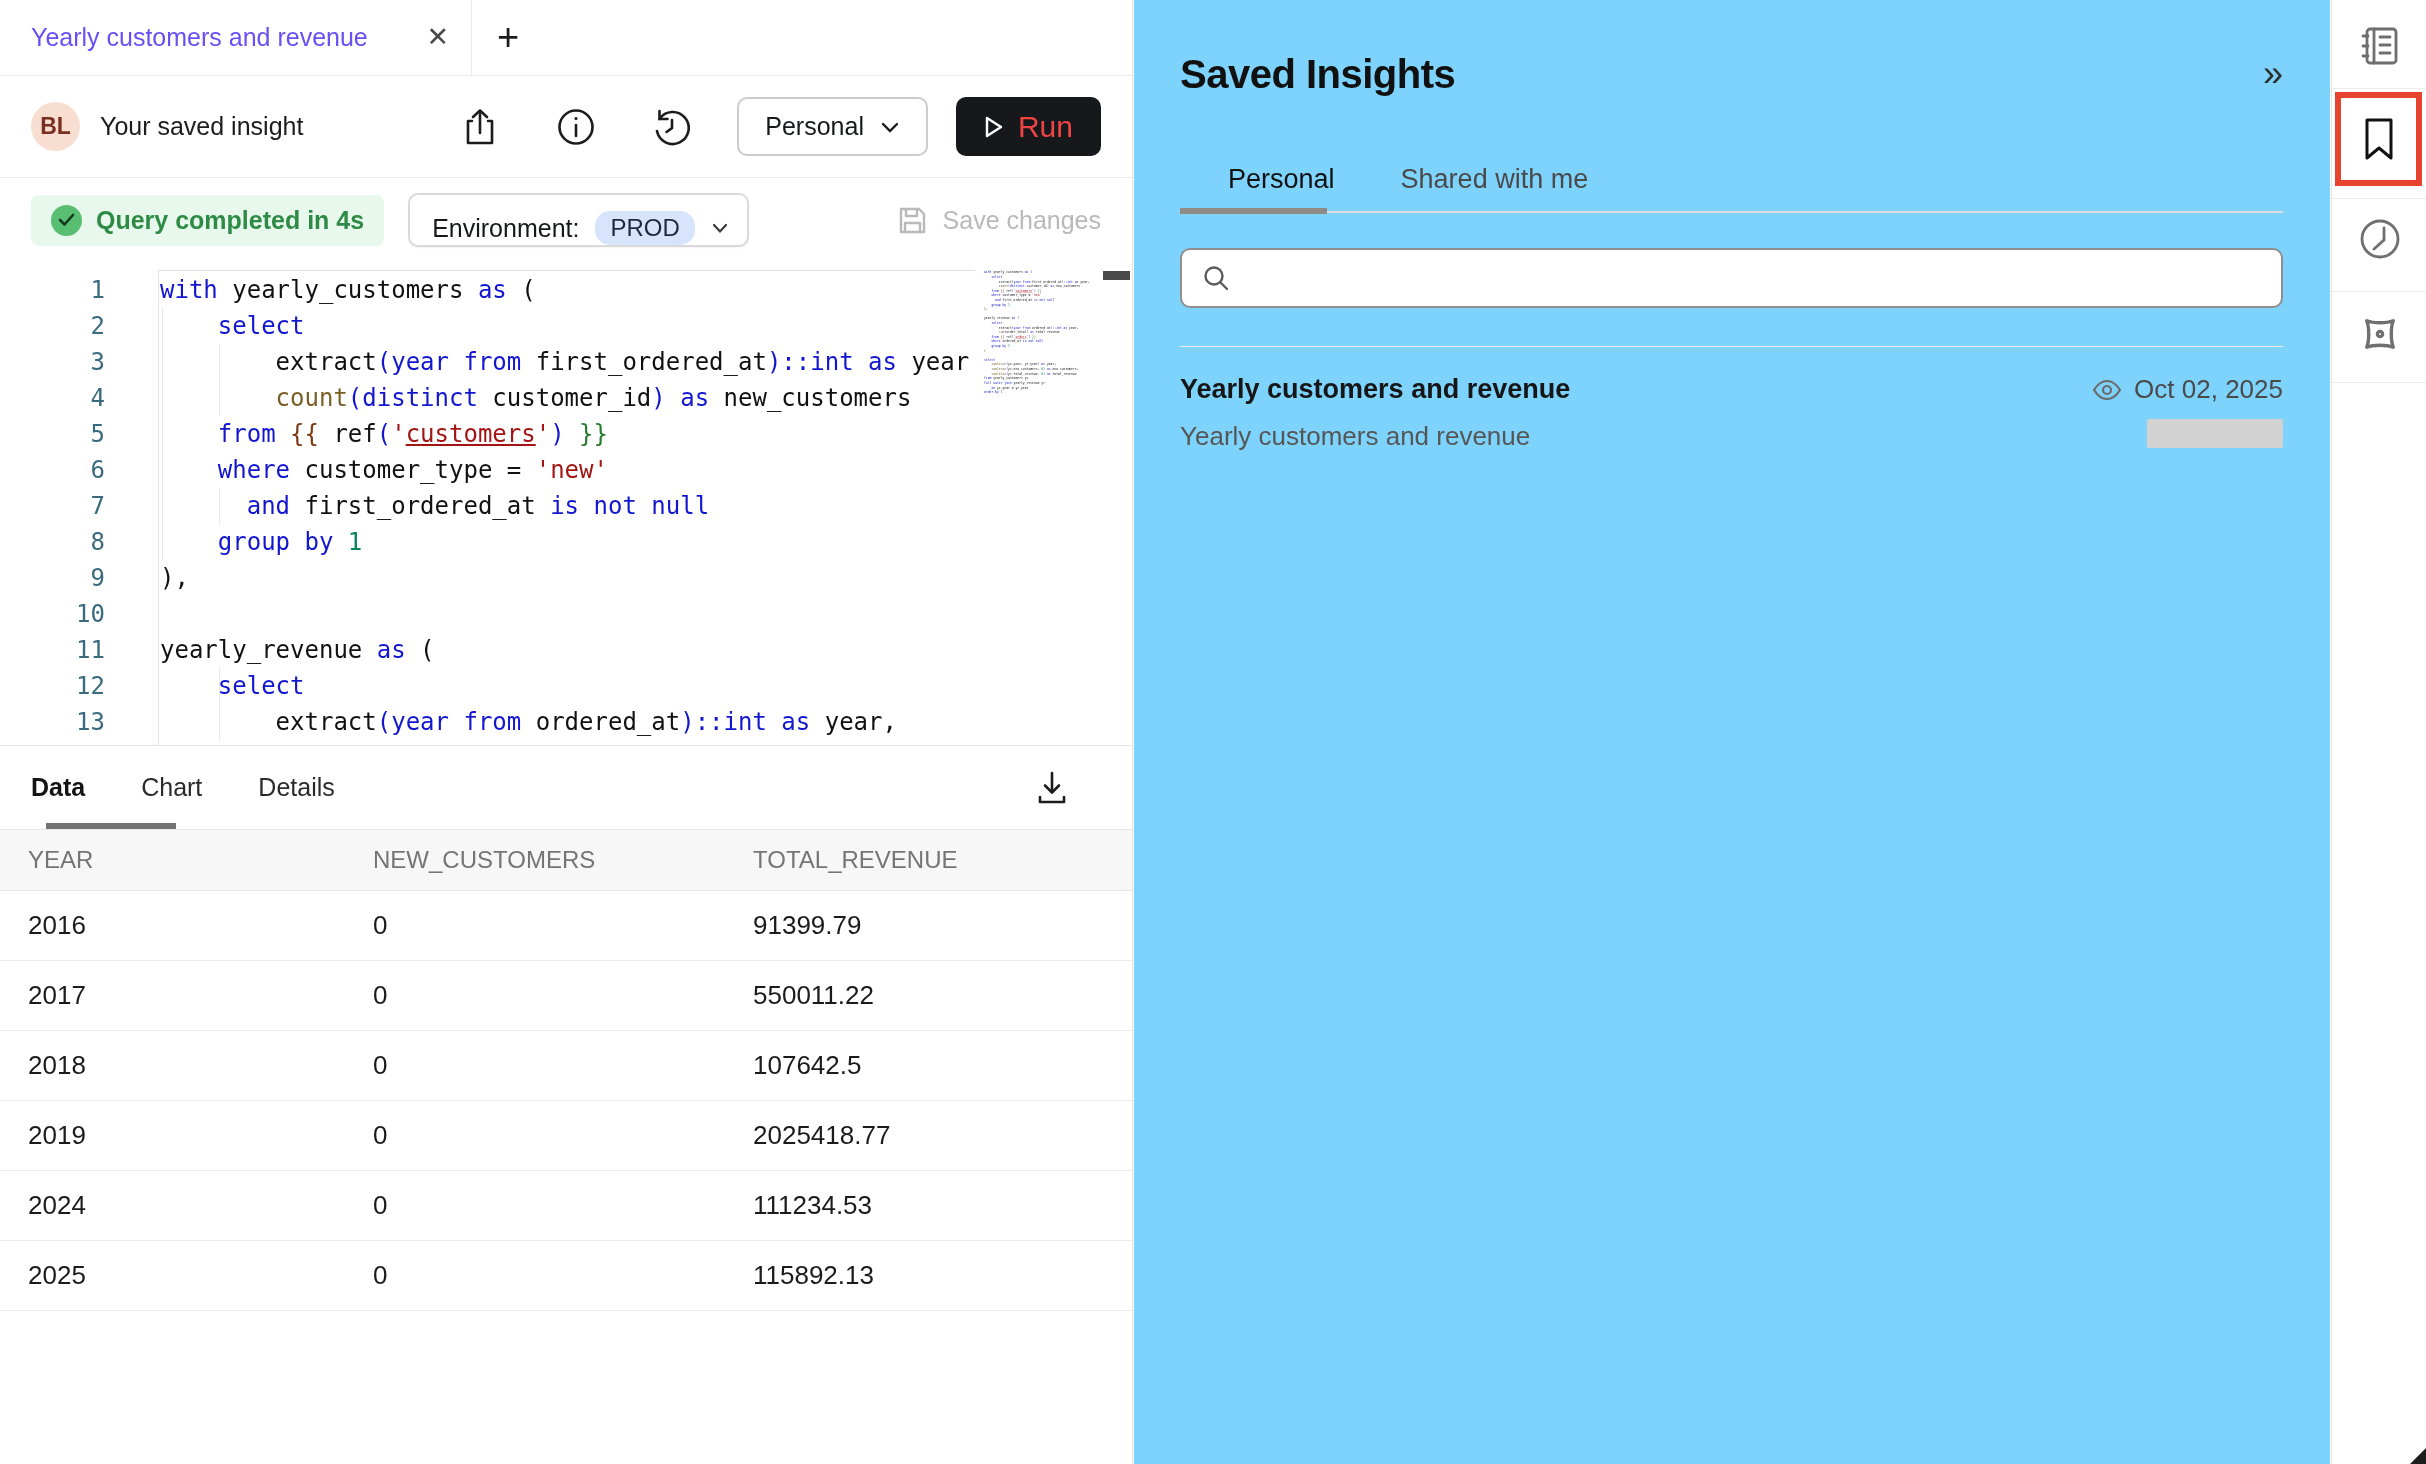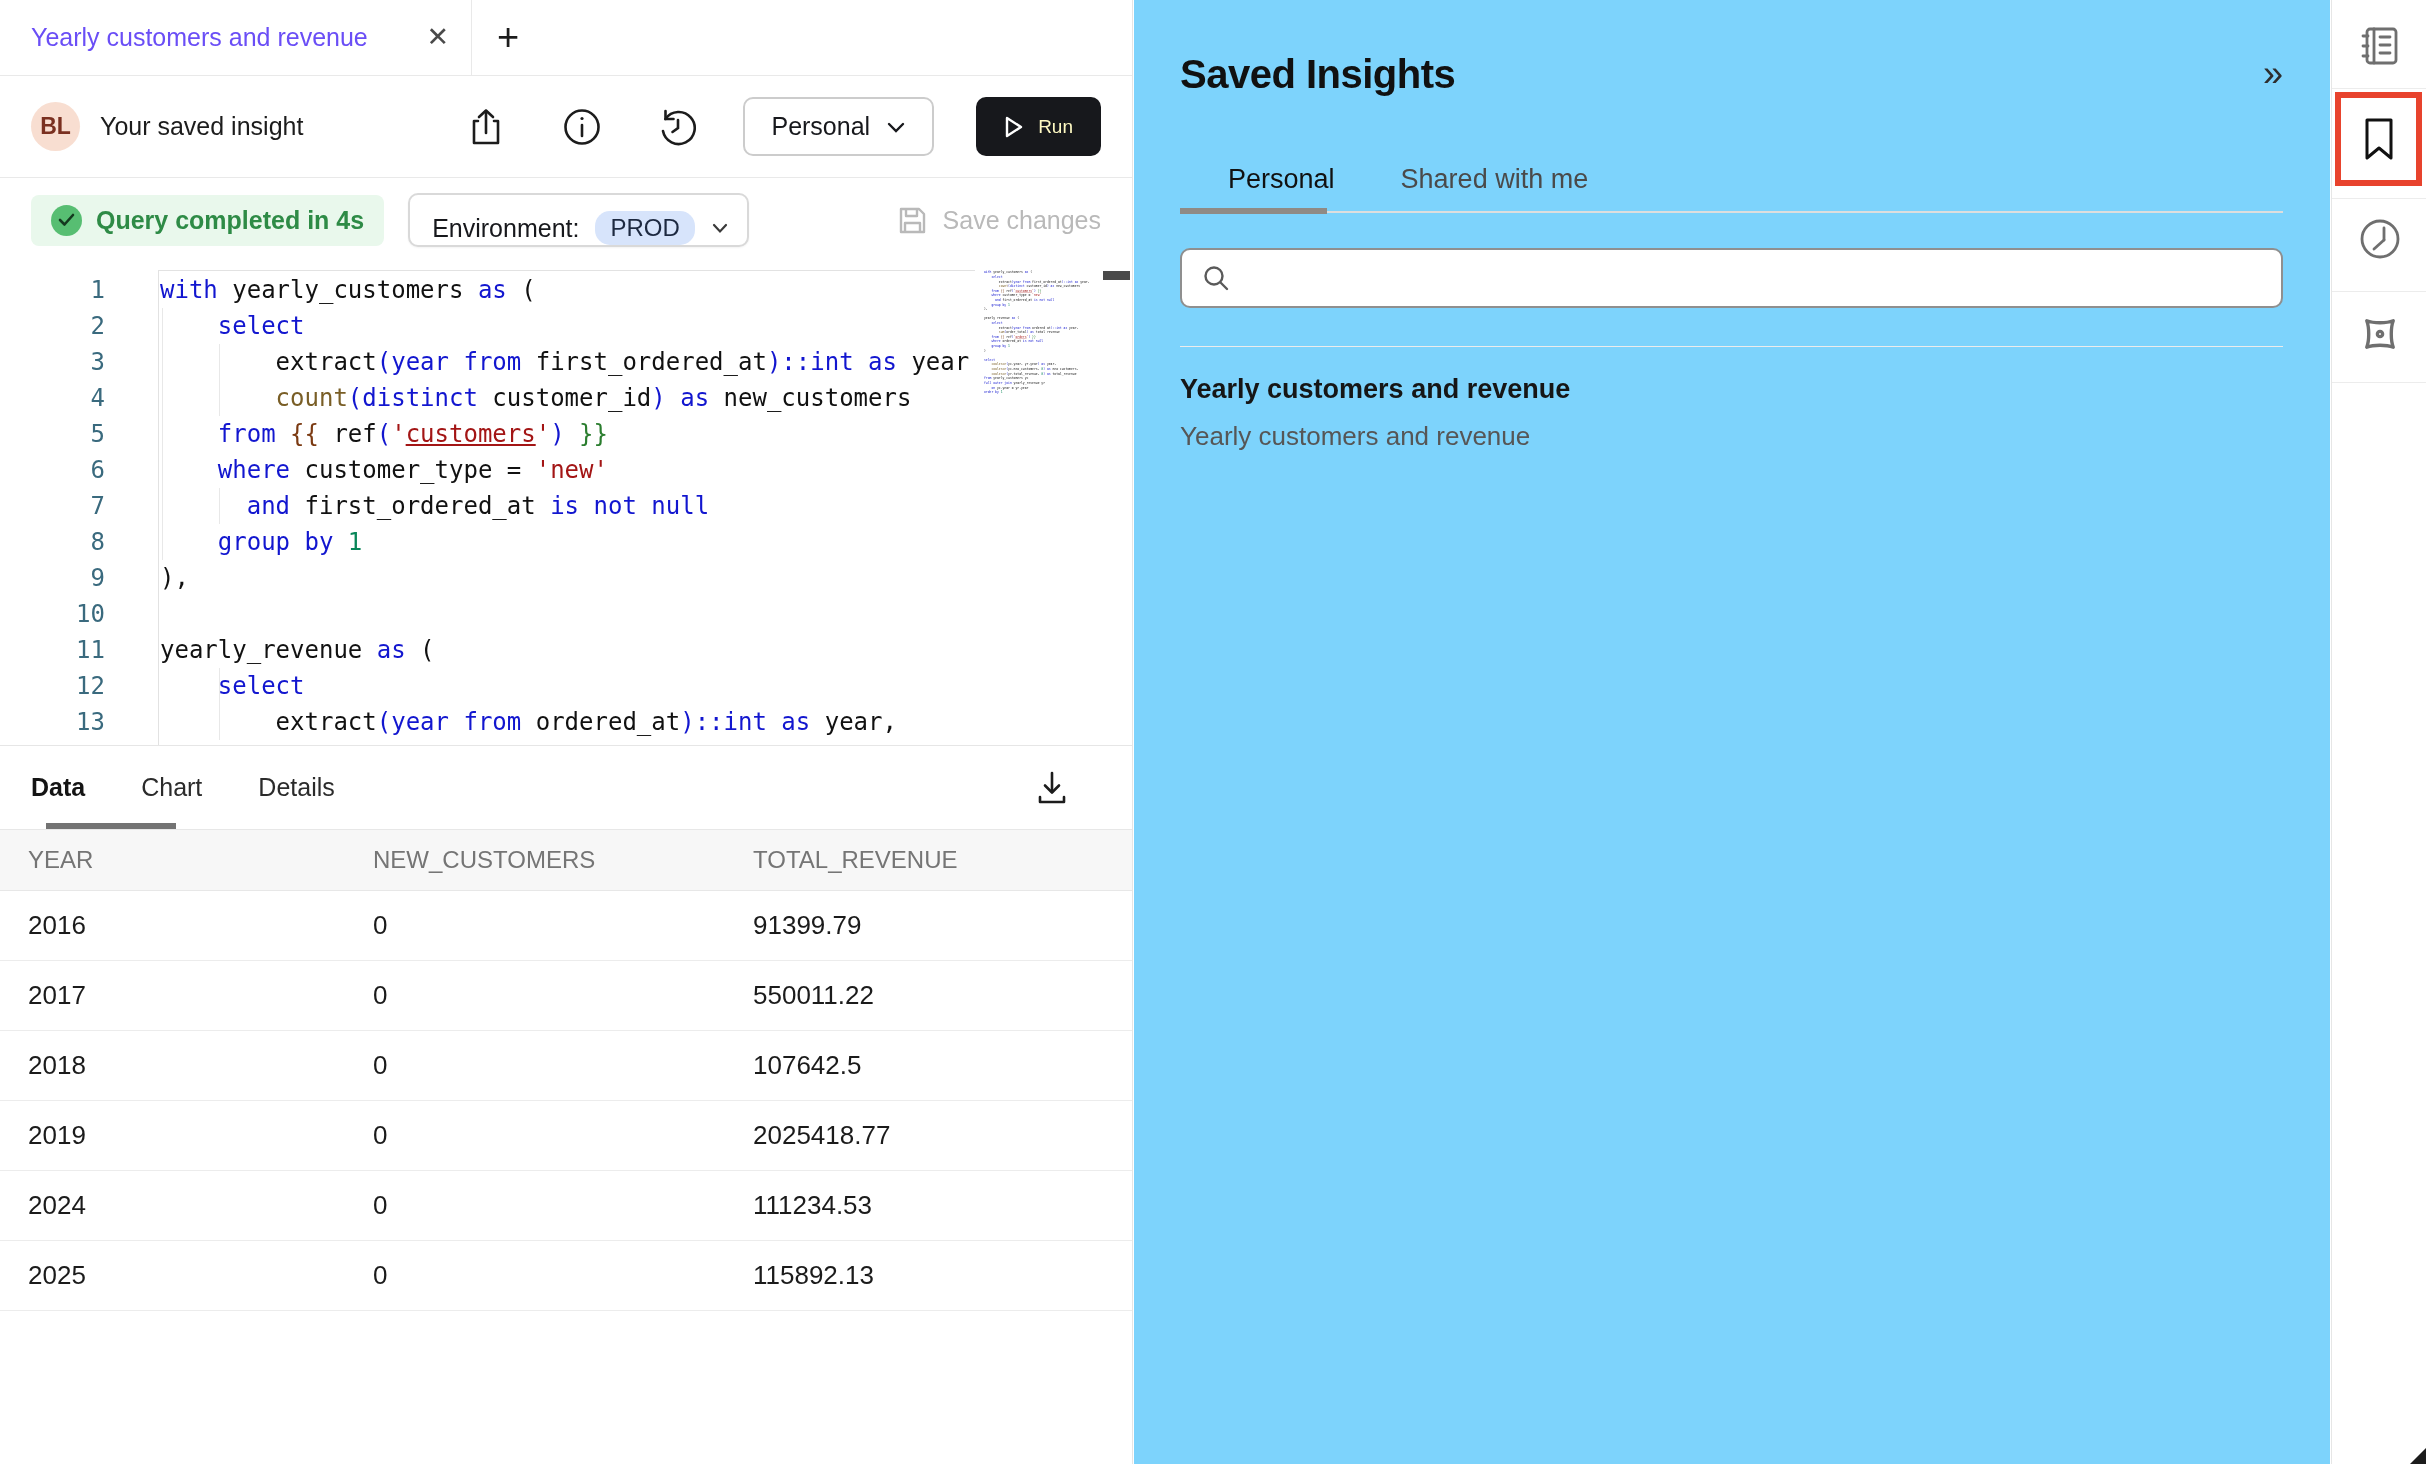--- a/index.html
+++ b/index.html
@@ -15,21 +15,21 @@
   .tab-title { color:#6a4ef6; font-size:25px; flex:1; white-space:nowrap; }
   .tab-close { color:#4a4a4a; font-size:27px; font-weight:300; line-height:1; cursor:pointer; }
   .newtab { width:72px; display:flex; align-items:center; justify-content:center; font-size:38px; font-weight:300; color:#1c1c1c; cursor:pointer; }
   .toolbar { height:102px; border-bottom:1px solid #e9e9e9; display:flex; align-items:center; padding:0 31px; }
   .avatar { width:49px; height:49px; border-radius:50%; background:#f8ded1; color:#7a3020; font-size:23px; font-weight:700; display:flex; align-items:center; justify-content:center; margin-right:20px; }
   .tb-label { font-size:25px; color:#1c1c1c; }
   .tb-spacer { flex:1; }
   .icon-btn { width:46px; height:46px; display:flex; align-items:center; justify-content:center; cursor:pointer; }
   .icon-group { display:flex; gap:50px; margin-right:42px; }
   .develop-btn { height:59px; border:2px solid #cccccc; border-radius:10px; background:#fff; display:flex; align-items:center; gap:16px; padding:0 26px; font-size:25px; color:#17181c; cursor:pointer; }
-  .run-btn { height:59px; margin-left:42px; background:#17181c; color:#fef9c3; border:none; border-radius:10px; display:flex; align-items:center; gap:14px; padding:0 28px; font-size:19px; font-weight:500; cursor:pointer; }
+  .run-btn { height:59px; margin-left:28px; background:#17181c; color:#ef4444; border:none; border-radius:10px; display:flex; align-items:center; gap:14px; padding:0 28px; font-size:30px; font-weight:500; cursor:pointer; }
   .statusrow { height:84px; display:flex; align-items:center; padding:0 31px; }
   .status-pill { height:51px; background:#e9f8ec; border-radius:8px; display:flex; align-items:center; gap:14px; padding:0 20px; color:#2e8b46; font-size:25px; font-weight:600; }
   .check-circle { width:31px; height:31px; border-radius:50%; background:#57be72; display:flex; align-items:center; justify-content:center; }
   .env-btn { height:54px; margin-left:24px; background:#fff; border:2px solid #d9d9d9; border-radius:10px; box-shadow:0 1px 2px rgba(0,0,0,.05); display:flex; align-items:center; gap:16px; padding:16px 18px 0 22px; font-size:25px; color:#17181c; cursor:pointer; }
   .env-pill { background:#d7e4fb; color:#1d2940; border-radius:15px; padding:3px 15px; font-size:24px; font-weight:500; }
   .save-btn { margin-left:auto; display:flex; align-items:center; gap:15px; color:#b9b9b9; font-size:25px; }
   
   .editor { position:relative; height:483px; overflow:hidden; }
   .code-border { position:absolute; left:158px; top:8px; width:817px; height:475px; border-left:1px solid #e2e2e2; border-top:1px solid #e2e2e2; pointer-events:none; }
   .guide { position:absolute; width:1px; background:#e8e8e8; pointer-events:none; }
@@ -271,20 +271,30 @@
           <line x1="18.5" y1="18.5" x2="25" y2="25"></line>
       </svg>
     </div>
     <div class="rp-divider"></div>
     <div id="insight-list">
         <div class="insight-item">
           <div>
        <div class="ii-title">Yearly customers and revenue</div>
        <div class="ii-sub">Yearly customers and revenue</div>
      </div>
+     <div class="ii-right">
+       <div class="ii-date">
+         <svg width="30" height="22" viewBox="0 0 30 22" fill="none" stroke="#6b6b6b" stroke-width="2.2">
+           <path d="M2 11 C6 4.5 10.5 2 15 2 C19.5 2 24 4.5 28 11 C24 17.5 19.5 20 15 20 C10.5 20 6 17.5 2 11 Z"></path>
+           <circle cx="15" cy="11" r="4"></circle>
+         </svg>
+         <span>Oct 02, 2025</span>
+       </div>
+       <div class="ii-skel"></div>
+     </div>
         </div>
       </div>
   </div>
 
   <div class="rail">
     <div class="rail-icon" style="top:24px;">
       <svg width="44" height="44" viewBox="0 0 44 44" fill="none" stroke="#6f6f6f" stroke-width="2.8" stroke-linecap="round">
         <rect x="9" y="5" width="29" height="34" rx="3"></rect>
           <line x1="16" y1="5" x2="16" y2="39"></line>
         <line x1="22" y1="13" x2="32" y2="13"></line>

